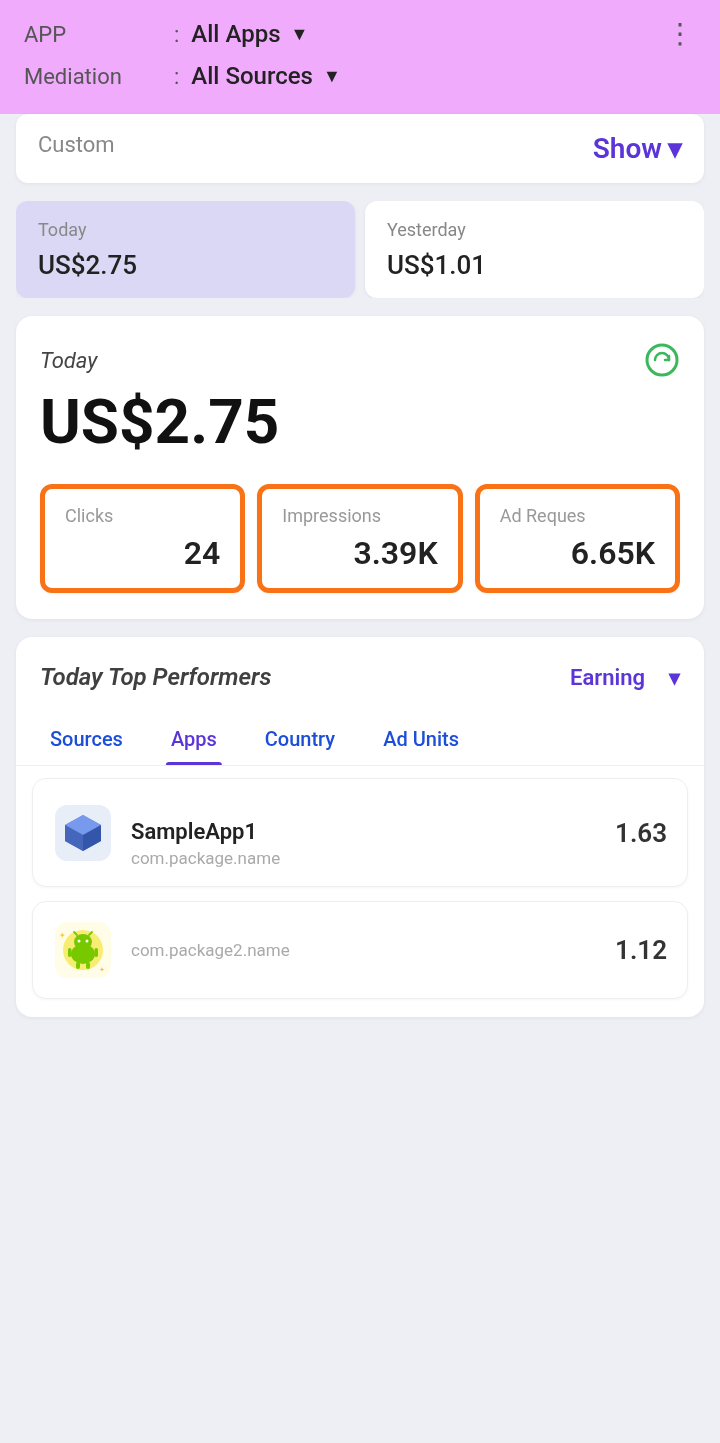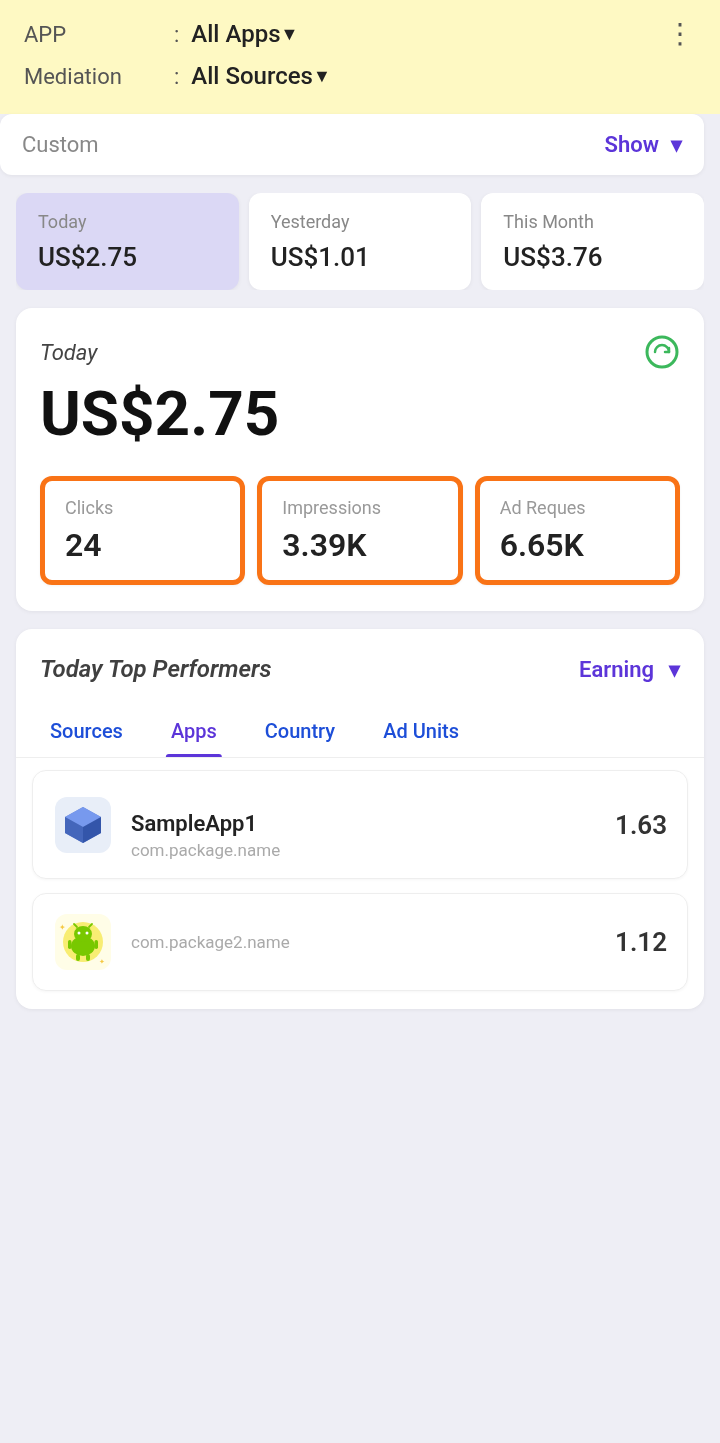--- a/index.html
+++ b/index.html
@@ -5,21 +5,21 @@
     * { box-sizing: border-box; margin: 0; padding: 0; }
     body {
       background-color: #eeeef5;
       font-family: -apple-system, BlinkMacSystemFont, 'Segoe UI', Roboto, sans-serif;
       width: 720px;
       min-height: 1443px;
       color: #222;
     }
 
     .header {
-      background-color: #fef9c3;
+      background-color: #f0abfc;
       padding: 20px 24px 10px 24px;
     }
 
     .header-row {
       display: flex;
       align-items: center;
       margin-bottom: 14px;
     }
 
     .header-label {
@@ -30,20 +30,21 @@
 
     .header-colon {
       color: #555;
       font-size: 22px;
       margin-right: 12px;
     }
 
     .header-select {
       display: flex;
       align-items: center;
+      gap: 10px;
       cursor: pointer;
       text-align: right;
     }
 
     .header-select-text {
       font-size: 24px;
       color: #222;
       font-weight: 500;
     }
 
@@ -57,39 +58,39 @@
       font-size: 28px;
       color: #555;
       cursor: pointer;
       letter-spacing: 2px;
       line-height: 1;
     }
 
     .custom-bar {
       background: #fff;
       border-radius: 12px;
-      margin: 0 16px 18px 0;
+      margin: 0 16px 18px 16px;
       padding: 18px 22px;
       display: flex;
       align-items: flex-start;
       justify-content: space-between;
       box-shadow: 0 1px 4px rgba(0,0,0,0.06);
     }
 
     .custom-label {
       font-size: 22px;
       color: #888;
     }
 
     .show-btn {
       display: flex;
       align-items: center;
-      gap: 12px;
+      gap: 6px;
       color: #5c35d9;
-      font-size: 22px;
+      font-size: 28px;
       font-weight: 600;
       cursor: pointer;
     }
 
     .period-cards {
       display: flex;
       gap: 10px;
       margin: 0 16px 18px 16px;
       overflow: hidden;
     }
@@ -175,20 +176,21 @@
       font-size: 18px;
       color: #999;
       margin-bottom: 8px;
       white-space: nowrap;
     }
 
     .stat-value {
       font-size: 32px;
       font-weight: 600;
       color: #222;
+      text-align: right;
     }
 
     .performers-card {
       background: #fff;
       border-radius: 16px;
       margin: 0 16px 18px 16px;
       padding: 26px 0 0 0;
       box-shadow: 0 1px 4px rgba(0,0,0,0.06);
       overflow: hidden;
     }
@@ -203,21 +205,21 @@
     .performers-title {
       font-size: 24px;
       font-style: italic;
       font-weight: 600;
       color: #404040;
     }
 
     .earning-dropdown {
       display: flex;
       align-items: center;
-      gap: 15px;
+      gap: 24px;
       color: #5c35d9;
       font-size: 22px;
       font-weight: 600;
       cursor: pointer;
     }
 
     .tabs-row {
       display: flex;
       border-bottom: 1px solid #eee;
       padding: 0 10px;
@@ -336,24 +338,20 @@
 </div>
 
 <div class="period-cards">
   <div class="period-card active">
     <div class="period-card-label">Today</div>
     <div class="period-card-value">US$2.75</div>
   </div>
   <div class="period-card">
     <div class="period-card-label">Yesterday</div>
     <div class="period-card-value">US$1.01</div>
-  </div>
-  <div class="period-card">
-    <div class="period-card-label">This Month</div>
-    <div class="period-card-value">US$3.76</div>
   </div>
 </div>
 
 <div class="main-card">
   <div class="main-card-header">
     <span class="main-today-label">Today</span>
     <svg class="refresh-icon" viewBox="0 0 36 36" fill="none">
       <circle cx="18" cy="18" r="15" stroke="#3cb85c" stroke-width="3" fill="none"></circle>
       <path d="M11 18 A7 7 0 0 1 25 18" stroke="#3cb85c" stroke-width="2.5" fill="none" stroke-linecap="round"></path>
       <polyline points="25,14 25,18 21,18" stroke="#3cb85c" stroke-width="2.5" fill="none" stroke-linecap="round" stroke-linejoin="round"></polyline>

